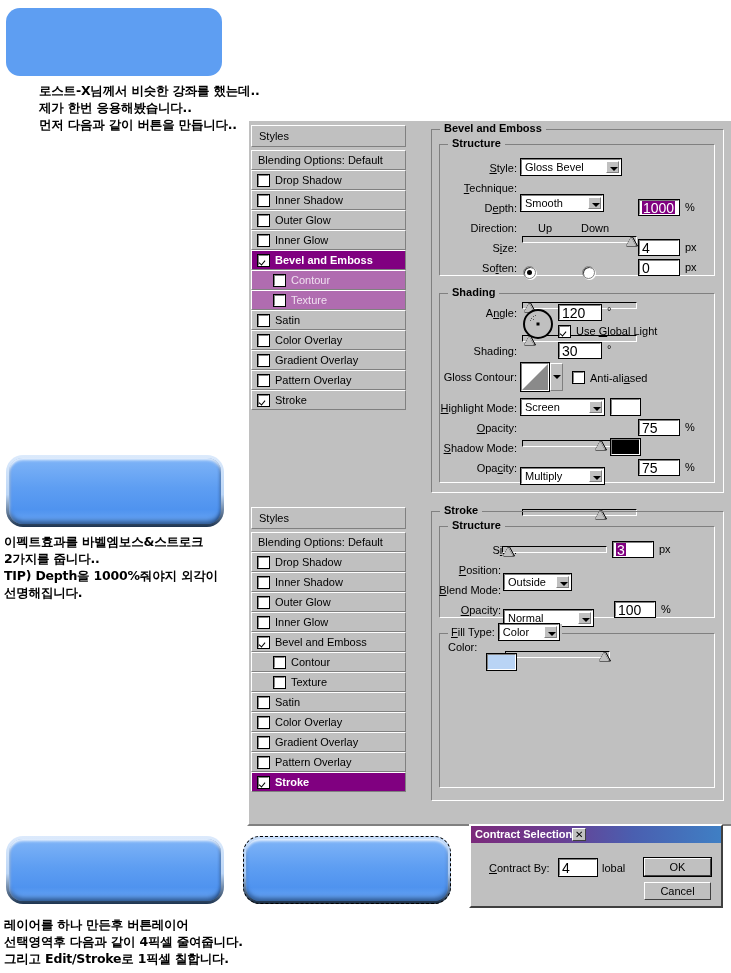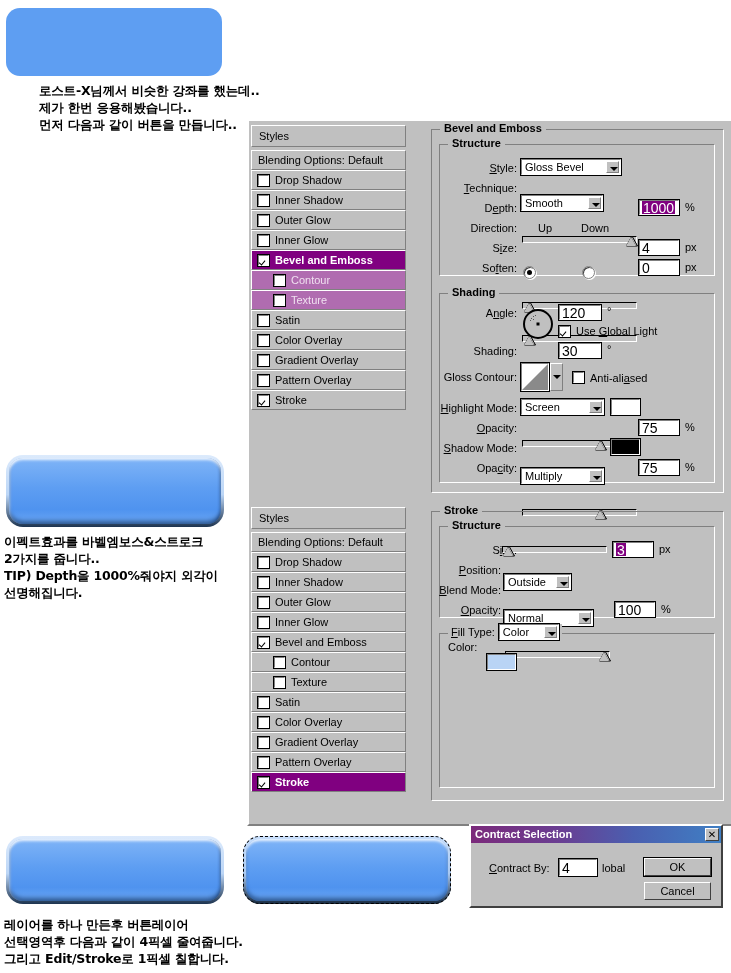--- a/index.html
+++ b/index.html
@@ -186,21 +186,21 @@
   .cs-dialog{
     background:#c0c0c0;
     border-top:2px solid #ffffff;border-left:2px solid #ffffff;
     border-right:2px solid #404040;border-bottom:2px solid #404040;
     box-sizing:border-box;
   }
   .cs-title{
     height:17px;
     background:linear-gradient(90deg,#7b2a7b 0%,#6a3e92 35%,#4a5fb0 65%,#3f7fc4 100%);
     color:#fff;font-size:11px;font-weight:bold;line-height:17px;
-    padding-left:4px;display:flex;align-items:center;justify-content:space-between;
+    padding-left:4px;display:flex;align-items:center;
   }
   .cs-close{
     width:14px;height:13px;margin-right:2px;background:#c0c0c0;
     border-top:1px solid #fff;border-left:1px solid #fff;
     border-right:1px solid #404040;border-bottom:1px solid #404040;
     color:#000;font-size:10px;font-weight:bold;line-height:11px;text-align:center;
     box-sizing:border-box;
   }
   .cs-btn{
     background:#c0c0c0;font-size:11px;text-align:center;

